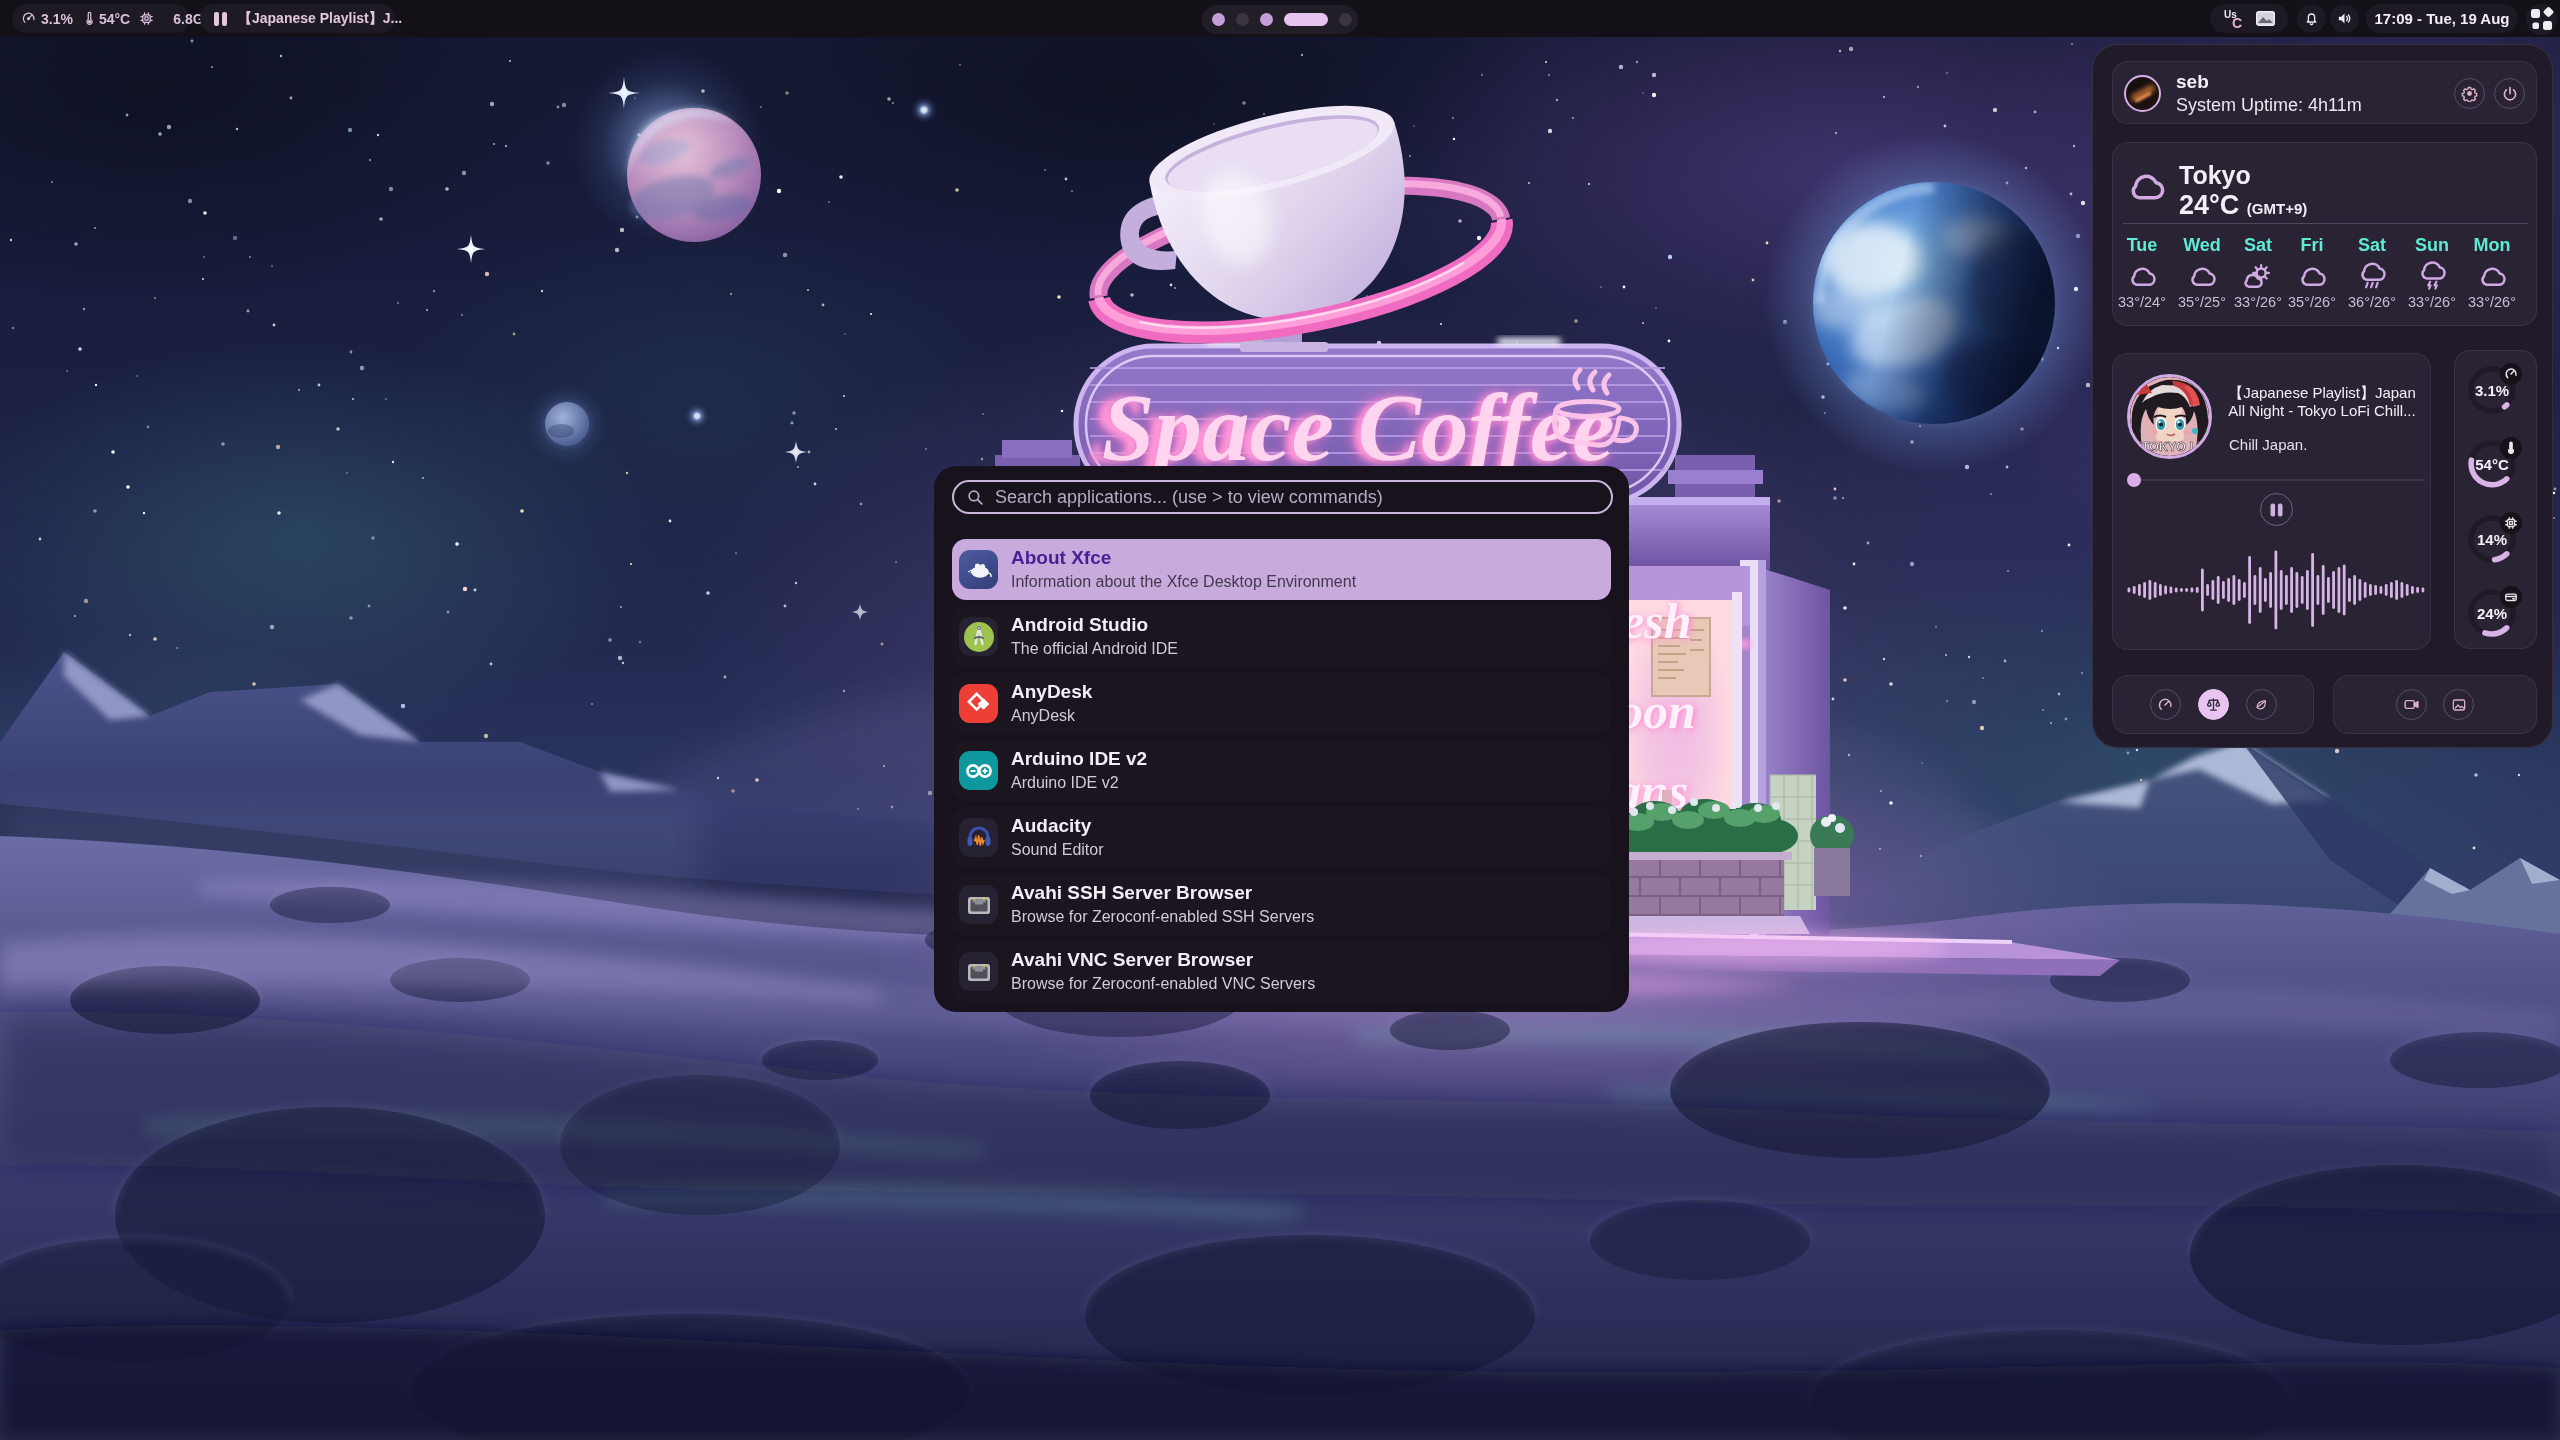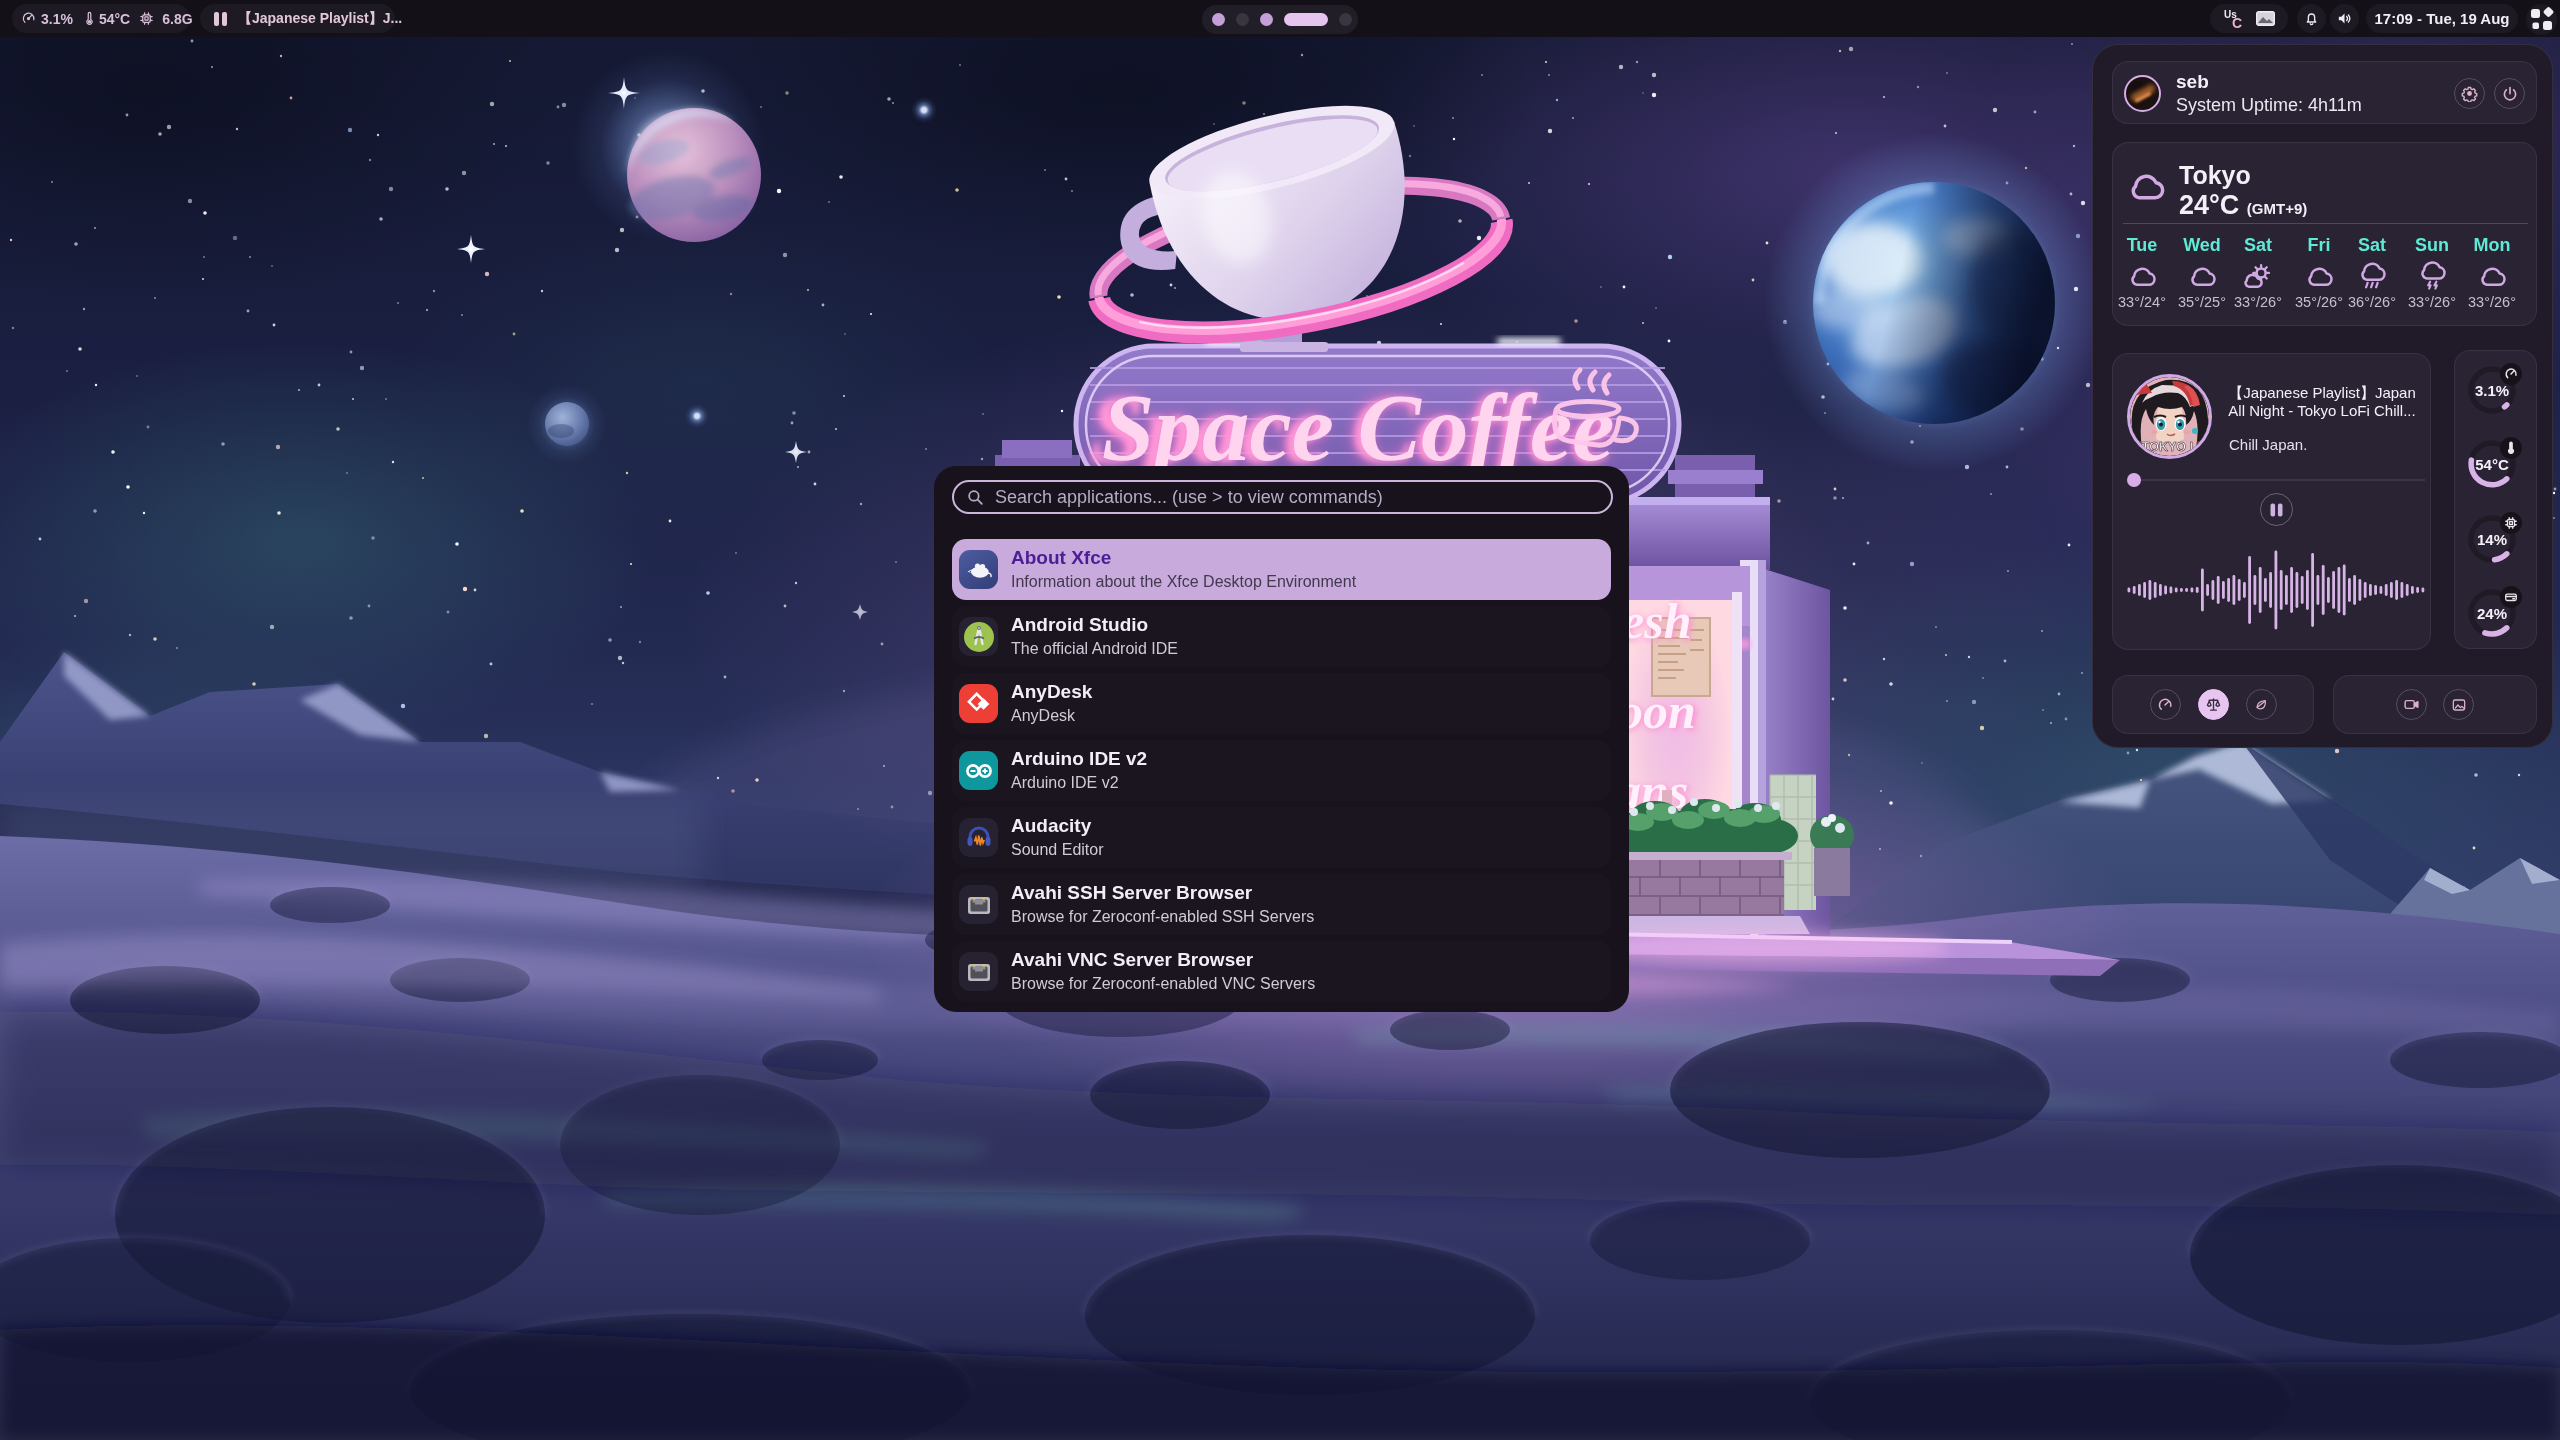--- a/index.html
+++ b/index.html
@@ -945,21 +945,21 @@
         </svg>
       </span>
       <span style="margin-left:2px">54°C</span>
       <span style="margin-left:9px;display:flex;align-items:center">
         <svg width="15" height="15" viewBox="0 0 24 24" fill="none" stroke="#d9c0da" stroke-width="2" stroke-linecap="round" stroke-linejoin="round">
           <rect x="6" y="6" width="12" height="12" rx="2"></rect>
           <rect x="9.5" y="9.5" width="5" height="5"></rect>
           <path d="M9 3v3M15 3v3M9 18v3M15 18v3M3 9h3M3 15h3M18 9h3M18 15h3"></path>
         </svg>
       </span>
-      <span style="margin-left:8px">6.8G</span>
+      <span style="margin-left:19px">6.8G</span>
     </div>
     <div class="pill" style="left:200px;width:195px;padding-left:13px;color:#e2c7da">
       <svg width="15" height="16" viewBox="0 0 15 16">
         <rect x="1" y="1" width="5" height="14" rx="2" fill="#e2c7da"></rect>
         <rect x="9" y="1" width="5" height="14" rx="2" fill="#e2c7da"></rect>
       </svg>
       <span style="margin-left:10px;font-size:14px">【Japanese Playlist】J...</span>
     </div>
     <div id="wsbox">
       <div class="wsd on"></div>
@@ -1165,21 +1165,21 @@
         <div class="wday">Sat</div>
         <div style="height:36px;display:flex;align-items:center;justify-content:center;margin-top:2px">
           <svg width="30" height="30" viewBox="0 0 24 24" fill="none" stroke="#cfa9e2" stroke-width="2" stroke-linecap="round" stroke-linejoin="round">
             <circle cx="14.5" cy="9.5" r="3.6"></circle>
             <path d="M14.5 3.2v1.8M14.5 14v1.8M8.2 9.5h1.8M19 9.5h1.8M10 5l1.3 1.3M19 14l-1.3-1.3M19 5l-1.3 1.3M10 14l1.3-1.3" stroke-width="1.8"></path>
             <path d="M4.5 20.5h7a3.2 3.2 0 0 0 0.4-6.4 4.6 4.6 0 0 0 -8.9 1.5 2.8 2.8 0 0 0 1.5 4.9Z" fill="#2a2334"></path>
           </svg>
         </div>
         <div class="wtmp">33°/26°</div>
       </div>
-      <div class="wcol" style="left:176px;top:92px">
+      <div class="wcol" style="left:169px;top:92px">
         <div class="wday">Fri</div>
         <div style="height:36px;display:flex;align-items:center;justify-content:center;margin-top:2px">
           <svg width="30" height="30" viewBox="0 0 24 24" fill="none" stroke="#cfa9e2" stroke-width="2" stroke-linecap="round" stroke-linejoin="round">
             <path d="M8 19h9.5a4.5 4.5 0 0 0 0.6-8.96A6.5 6.5 0 0 0 5.7 12.2 3.9 3.9 0 0 0 8 19Z"></path>
           </svg>
         </div>
         <div class="wtmp">35°/26°</div>
       </div>
       <div class="wcol" style="left:229px;top:92px">
         <div class="wday">Sat</div>

